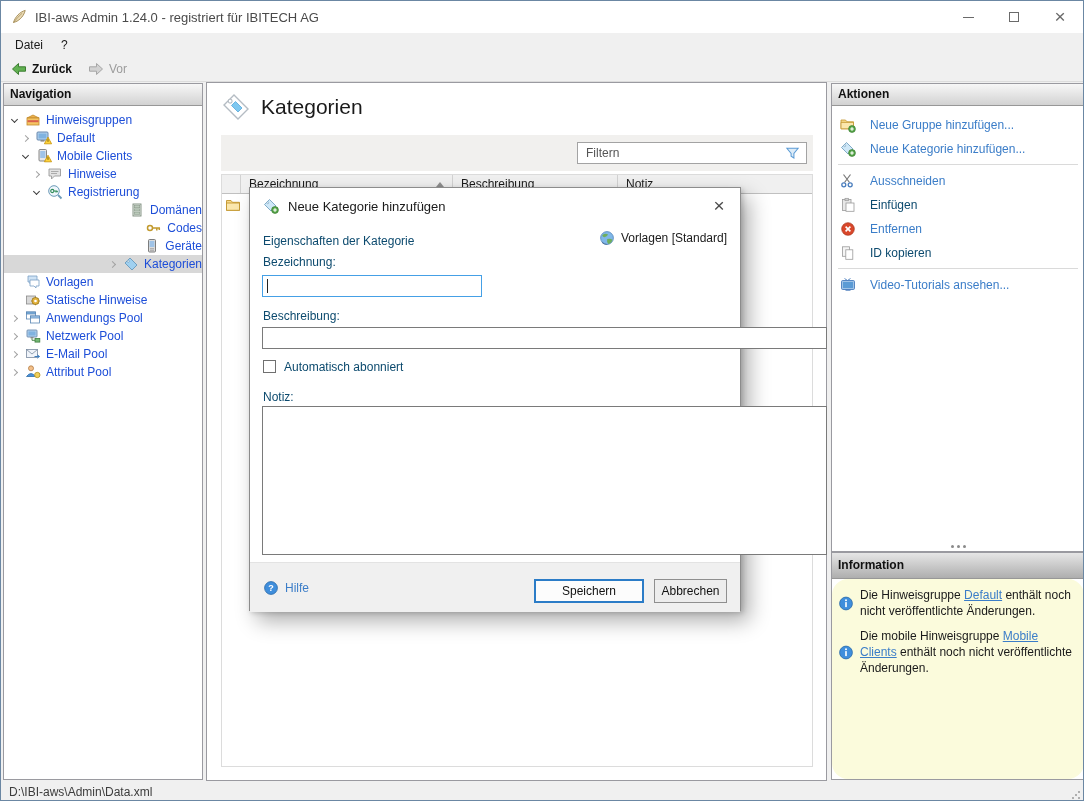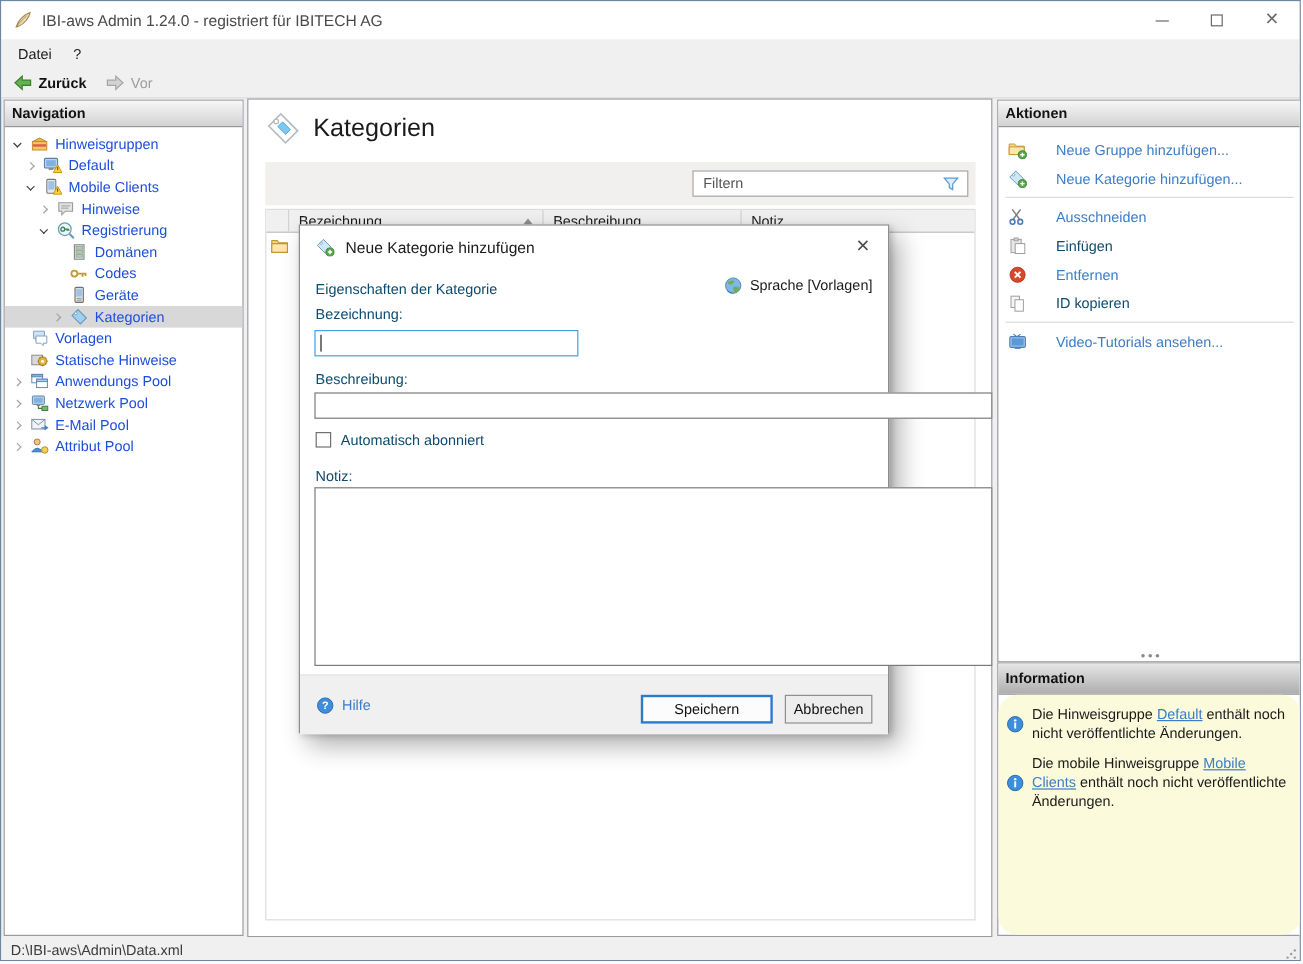--- a/index.html
+++ b/index.html
@@ -29,21 +29,21 @@
   .panel{ position:absolute; background:#fff; border:1px solid #9a9aa0; }
   .panel-header{ height:22px; line-height:21px; padding-left:6px; font-size:12px; font-weight:bold; color:#111;
     background:linear-gradient(#f7f7f7,#d2d2d2); border-bottom:1px solid #979797; }
   .panel-header.dark{ background:linear-gradient(#e6e6e6,#aeaeae); height:26px; line-height:25px; }
 
   
   #nav-panel{ left:2px; top:82px; width:200px; height:697px; }
   .tree{ padding-top:5px; }
   .trow{ height:18px; display:flex; align-items:center; font-size:12px; color:#1d4ed8; cursor:default; }
   .trow.sel{ background:#d8d8d8; }
-  .lvl0{ padding-left:4px; } .lvl1{ padding-left:15px; } .lvl2{ padding-left:26px; } .lvl3{ padding-left:37px; }
+  .lvl0{ padding-left:4px; } .lvl1{ padding-left:15px; } .lvl2{ padding-left:26px; } .lvl3{ padding-left:37px;justify-content:flex-end; }
   .expander{ width:13px; flex:0 0 13px; display:flex; align-items:center; justify-content:center; }
   .chev{ display:inline-block; width:5px; height:5px; border-right:1.4px solid #a2a2a2; border-top:1.4px solid #a2a2a2; transform:rotate(45deg); }
   .chev.exp{ border-color:#3c3c3c; transform:rotate(135deg); margin-top:-2px; }
   .ticon{ width:16px; height:16px; flex:0 0 16px; margin:0 5px 0 4px; }
 
   
   #main-panel{ left:205px; top:81px; width:621px; height:699px; border-color:#9a9aa0; }
   .page-head{ position:absolute; left:14px; top:9px; display:flex; align-items:center; gap:10px; }
   .page-title{ font-size:21px; color:#1a1a1a; }
   .strip{ position:absolute; left:14px; top:52px; width:592px; height:36px; background:#f1f0ee; }
@@ -58,21 +58,21 @@
   .th.c1{ width:212px; flex:0 0 212px; }
   .th.c2{ width:165px; flex:0 0 165px; }
   .th.c3{ flex:1; border-right:none; }
   .sort-asc{ width:0; height:0; border-left:4px solid transparent; border-right:4px solid transparent; border-bottom:5px solid #8f8f8f; margin-left:auto; margin-right:8px; }
   .tbody-row{ height:21px; display:flex; align-items:center; }
   .tbody-row .row-icon{ width:16px; height:16px; margin-left:3px; }
 
   
   #actions-panel{ left:830px; top:82px; width:254px; height:469px; }
   .alist{ padding-top:8px; }
-  .aitem{ height:22px; margin-bottom:2px; display:flex; align-items:center; gap:24px; padding-left:8px; font-size:12px; color:var(--link-blue); cursor:pointer; }
+  .aitem{ height:22px; margin-bottom:2px; display:flex; align-items:center; gap:14px; padding-left:8px; font-size:12px; color:var(--link-blue); cursor:pointer; }
   .aitem.disabled{ color:#0c4a6e; cursor:default; }
   .aitem .icon16{ width:16px; height:16px; flex:0 0 16px; }
   .asep{ border-top:1px solid #dadada; margin:4px 6px 5px 6px; }
   .dots{ position:absolute; bottom:3px; left:0; width:100%; display:flex; justify-content:center; gap:3px; }
   .dots i{ width:3px; height:3px; background:#8a8a8a; border-radius:50%; }
 
   #info-panel{ left:830px; top:551px; width:254px; height:228px; }
   .info-body{ background:var(--info-bg); height:calc(100% - 26px); padding:8px 8px 0 6px;border-radius:16px; }
   .info-item{ display:flex; gap:6px; margin-bottom:9px; }
   .info-item .icon16{ flex:0 0 16px; margin-top:1px; }
@@ -490,21 +490,21 @@
 
     <div class="dlg-label" style="left:13px; top:46px;">Eigenschaften der Kategorie</div>
 
     <div class="lang">
       <svg width="16" height="16" viewBox="0 0 16 16">
           <circle cx="8" cy="8" r="6.4" fill="#7fb7e8" stroke="#5588bb" stroke-width="0.8"></circle>
           <path d="M3.2 5.2 Q6 3 9 4.2 Q8.4 7 5.6 7.2 Q3.6 7 3.2 5.2 Z" fill="#6fae5c"></path>
           <path d="M8.2 9 Q12 8 13.4 10 Q12.4 13.6 9.4 14 Q7.4 12 8.2 9 Z" fill="#6fae5c"></path>
           <path d="M2.5 11.5 Q6 14.8 10 14 Q6 15.6 3.4 13.2 Z" fill="#4a6d96"></path>
         </svg>
-      <span>Sprache [Vorlagen]</span>
+      <span>Vorlagen [Standard]</span>
     </div>
 
     <div class="dlg-label" style="left:13px; top:67px;">Bezeichnung:</div>
     <input class="dlg-input focused" style="left: 12px; top: 87px; width: 220px;" value="">
     <div class="caret"></div>
 
     <div class="dlg-label" style="left:13px; top:121px;">Beschreibung:</div>
     <input class="dlg-input" style="left: 12px; top: 139px; width: 565px;" value="">
 
     <div class="cbx"></div>

